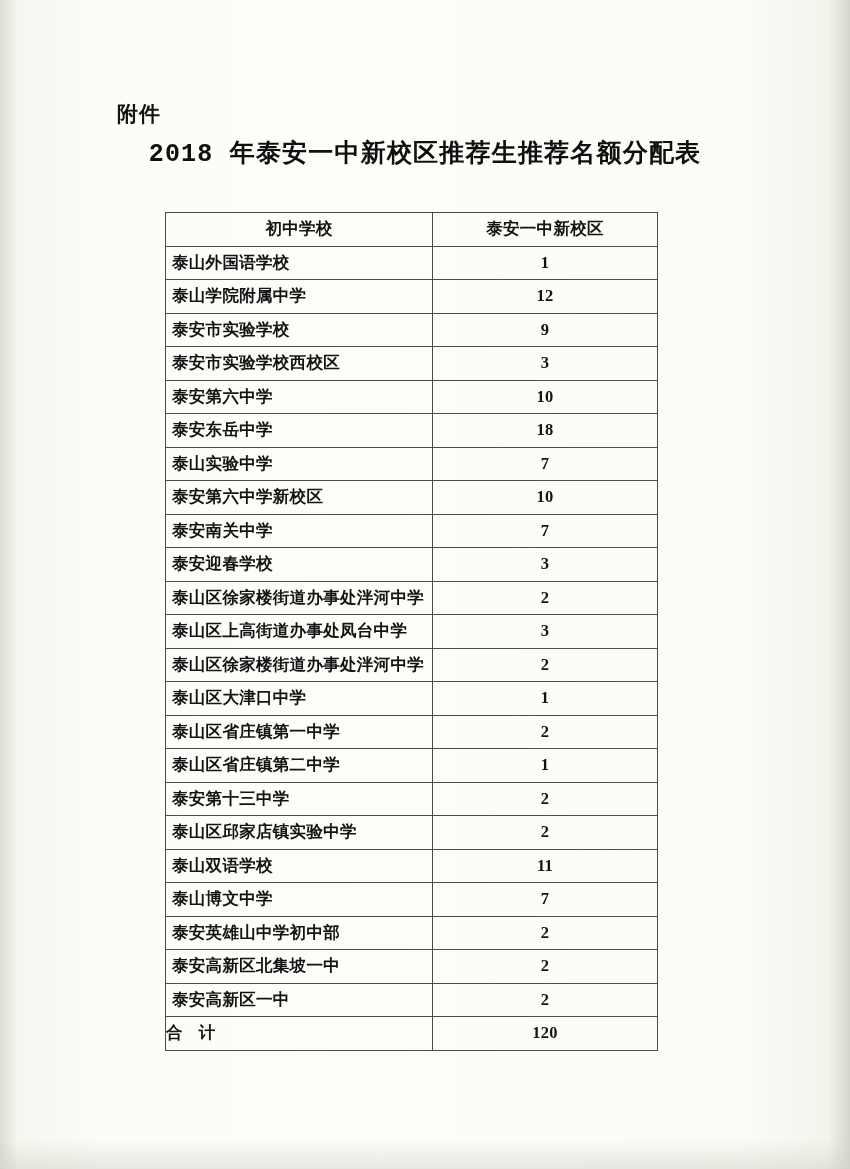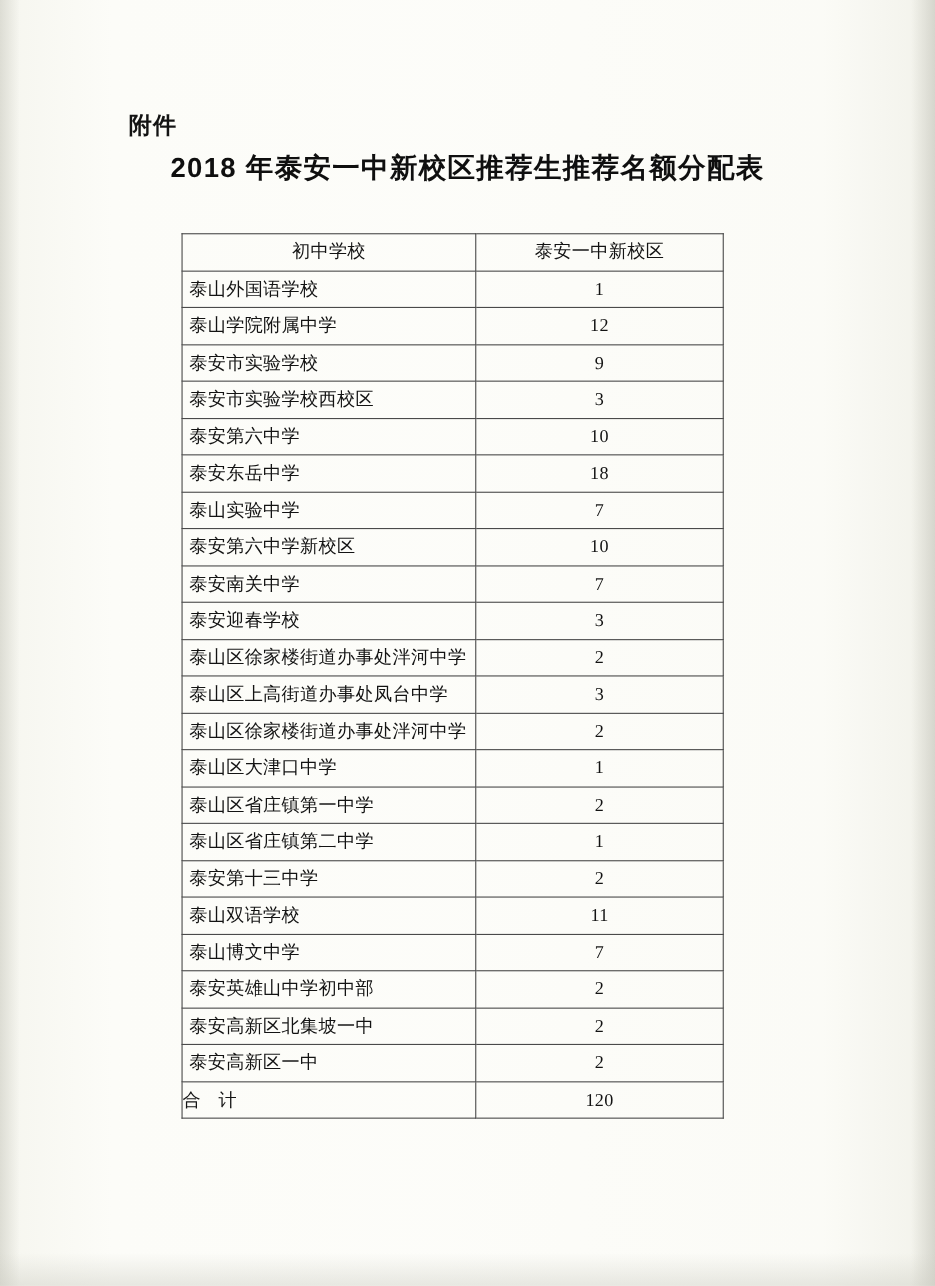--- a/index.html
+++ b/index.html
@@ -56,21 +56,21 @@
   .doc-title {
     position: absolute;
     left: 0;
     right: 0;
     top: 136px;
     text-align: center;
     font-size: 25px;
     font-weight: bold;
     letter-spacing: 1.2px;
     color: #0f0f0f;
-    font-family: Liberation Sans, sans-serif;
+    font-family: Liberation Mono, monospace;
   }
 
   .table-wrap {
     position: absolute;
     left: 165px;
     top: 212px;
     width: 492px;
   }
 
   table.alloc {
@@ -79,21 +79,21 @@
     table-layout: fixed;
   }
   table.alloc col.c1 { width: 267px; }
   table.alloc col.c2 { width: 225px; }
 
   table.alloc td, table.alloc th {
     border: 1px solid #4a4a4a;
     height: 32.5px;
     padding: 0 0 0 6px;
     font-size: 16.5px;
-    font-weight: normal;
+    font-weight: bold;
     color: #131313;
     font-family: "Liberation Serif", "DejaVu Serif", serif;
     letter-spacing: 0.3px;
     white-space: nowrap;
     margin-top: 48px;
   }
   table.alloc th {
     text-align: center;
     padding-left: 0;
     font-size: 16.5px;
@@ -198,20 +198,24 @@
           </tr>
           <tr>
             <td class="school">泰山区省庄镇第二中学</td>
             <td class="num">1</td>
           </tr>
           <tr>
             <td class="school">泰安第十三中学</td>
             <td class="num">2</td>
           </tr>
           <tr>
+            <td class="school">泰山区邱家店镇实验中学</td>
+            <td class="num">2</td>
+          </tr>
+          <tr>
             <td class="school">泰山双语学校</td>
             <td class="num">11</td>
           </tr>
           <tr>
             <td class="school">泰山博文中学</td>
             <td class="num">7</td>
           </tr>
           <tr>
             <td class="school">泰安英雄山中学初中部</td>
             <td class="num">2</td>

